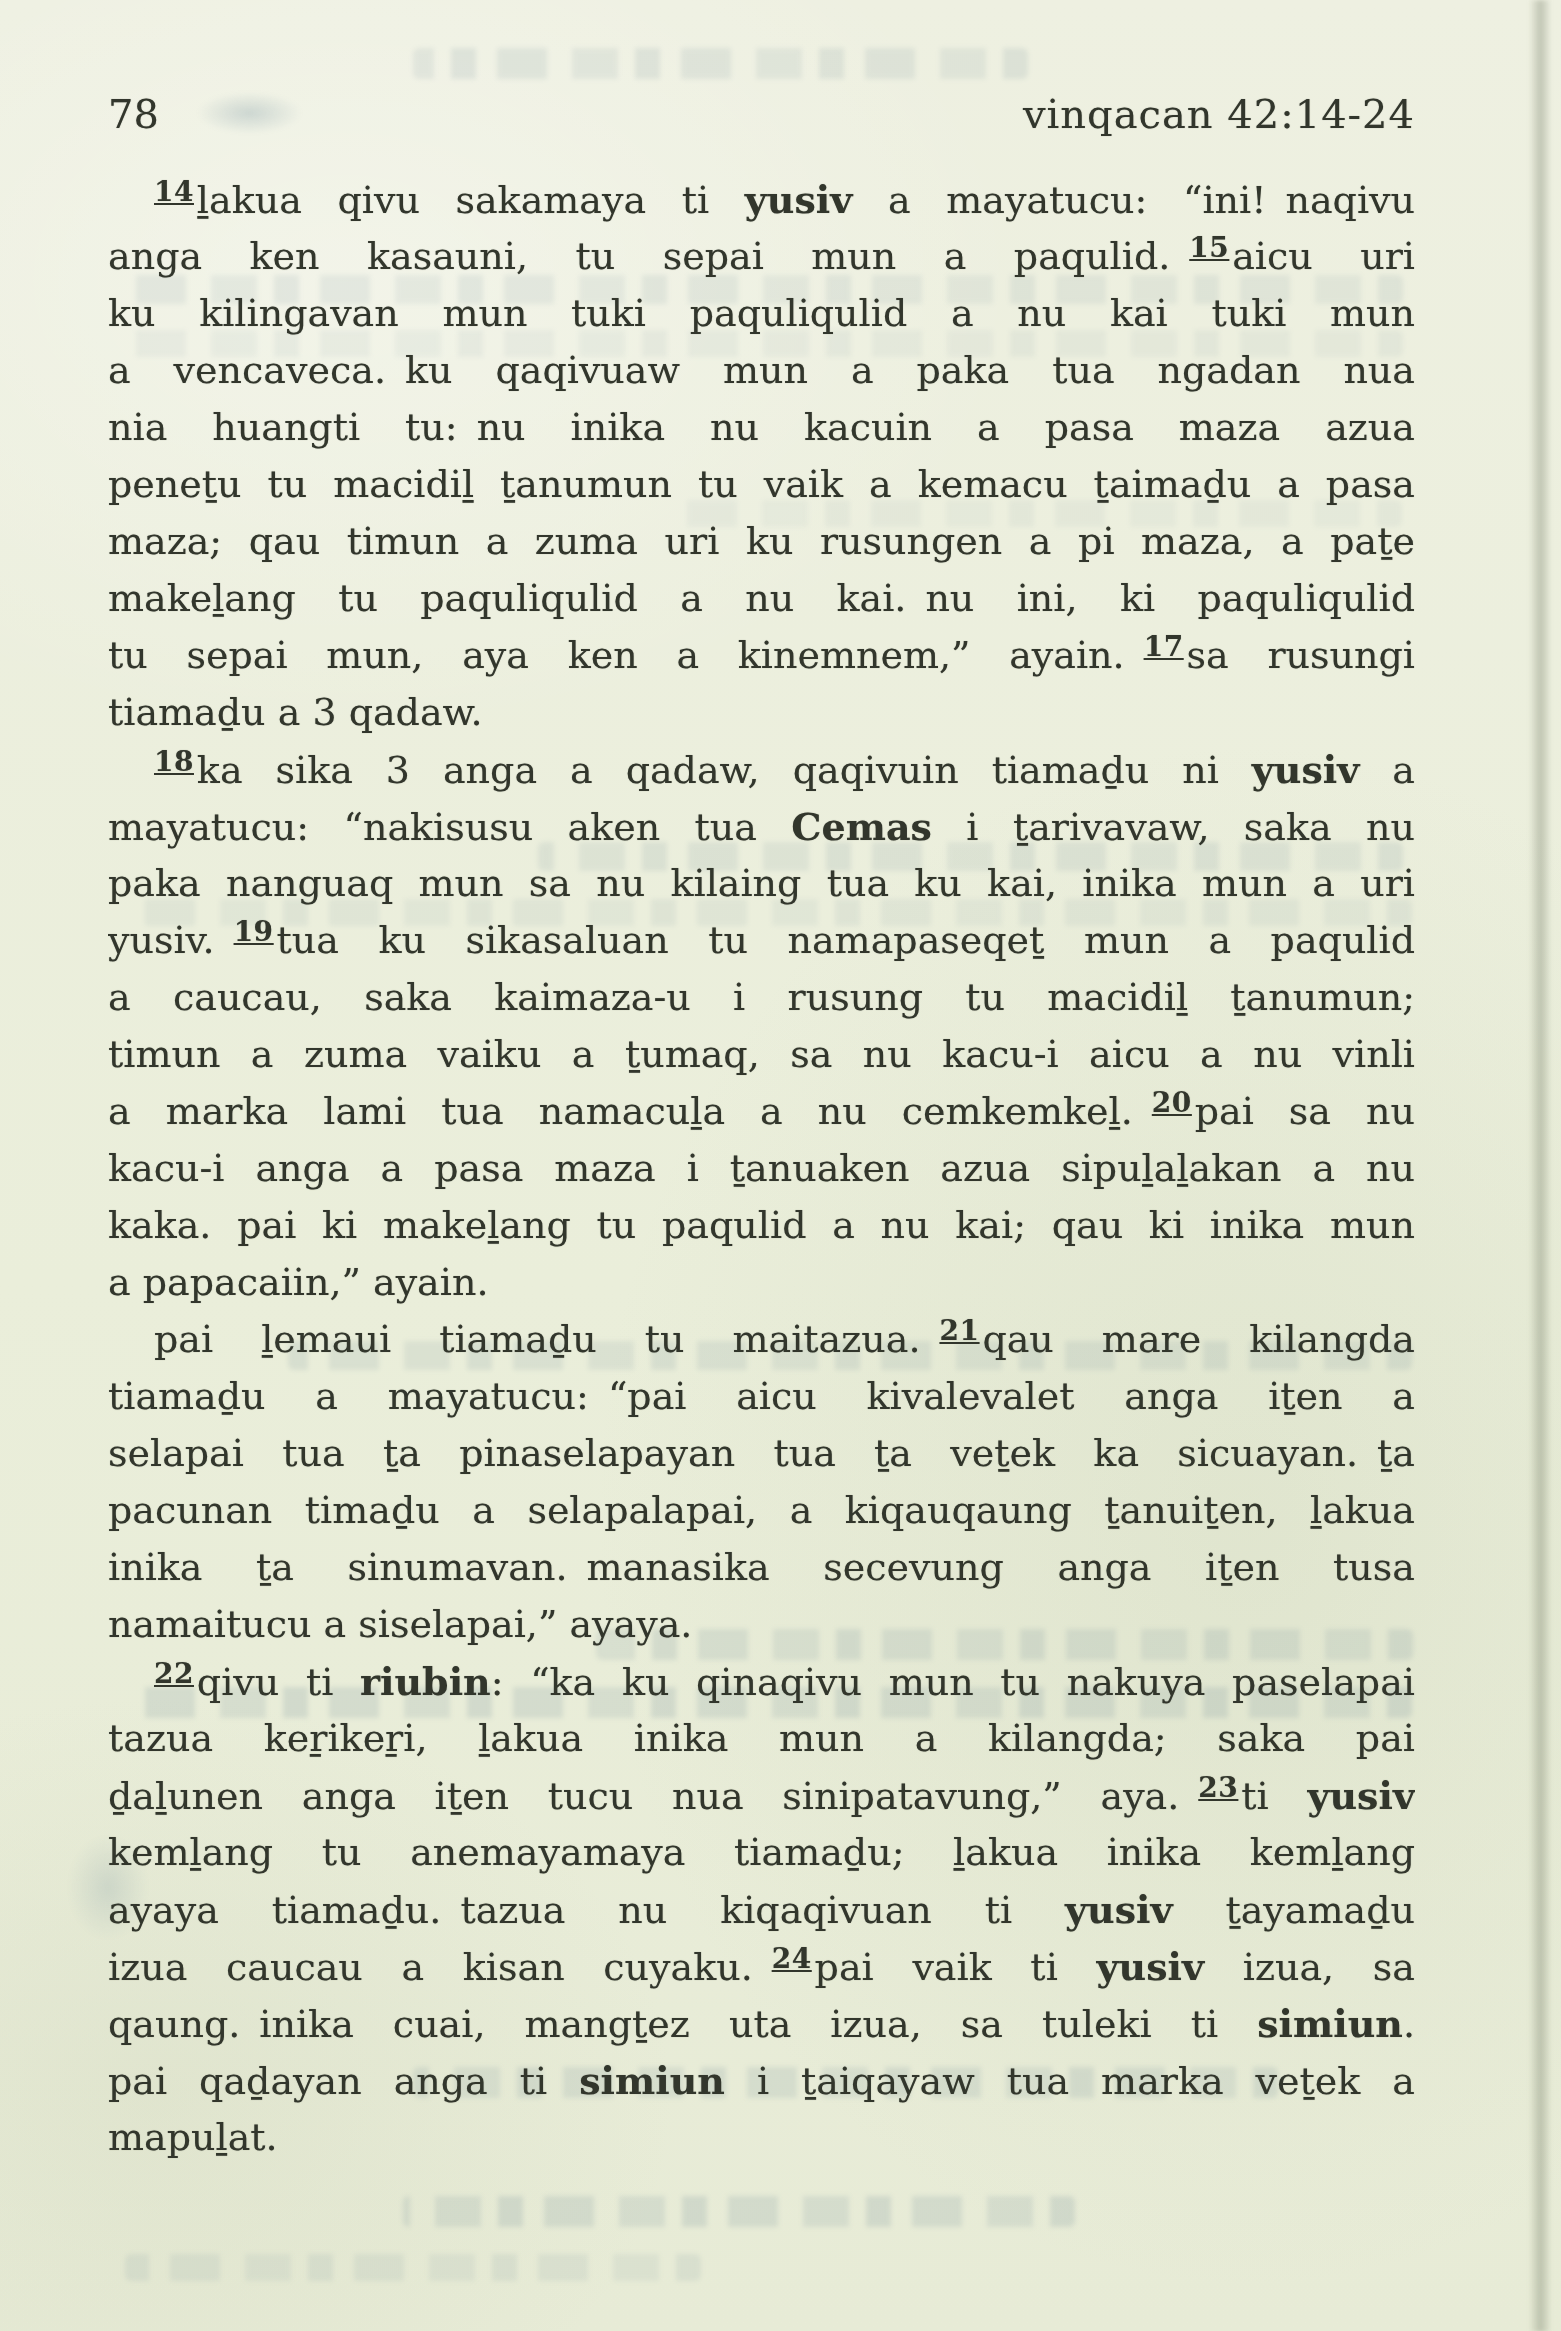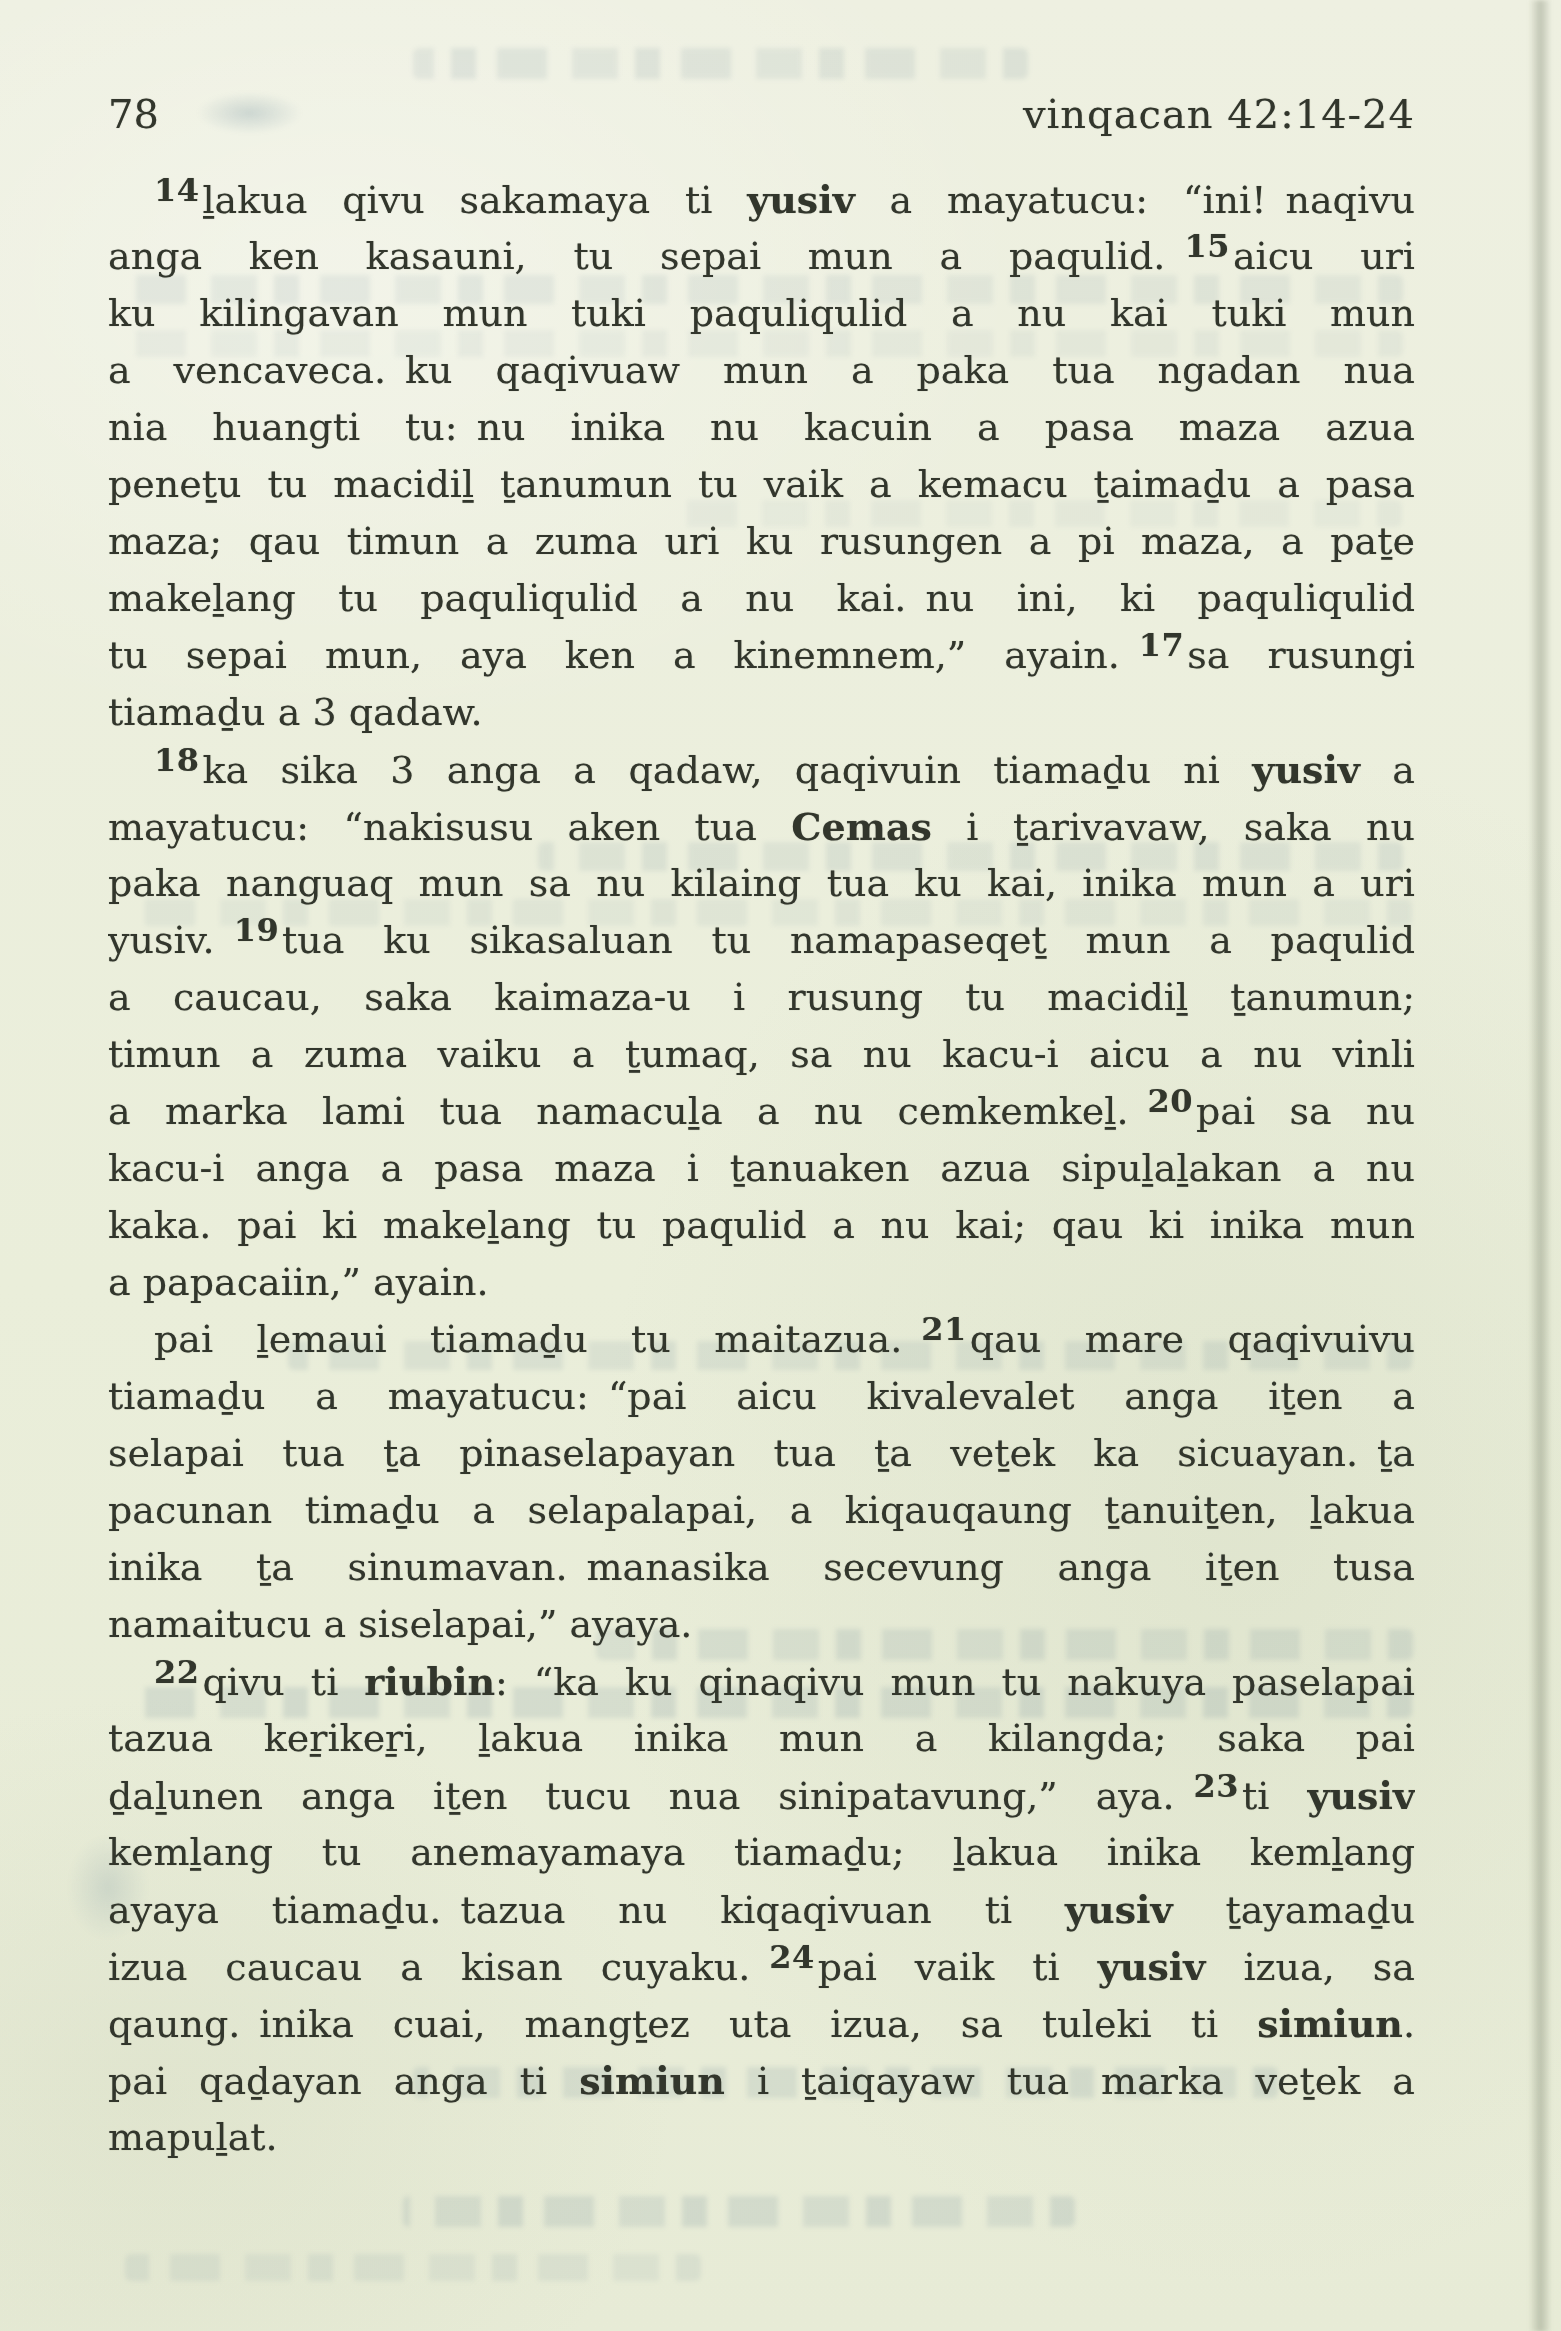--- a/index.html
+++ b/index.html
@@ -57,24 +57,25 @@
   .para { margin: 0; }
   .line {
     height: 57px; line-height: 57px;
     text-align: justify; text-align-last: justify;
     overflow: hidden;
   }
   .line.last { text-align: center; text-align-last: left; }
   .line.first { text-indent: 46px; }
   .verse {
     font-weight: bold;
-    font-size: 32px;
+    font-size: 28px;
     position: relative; top: -12.5px;
     letter-spacing: 0.5px;
     margin-right: 2.9px;
+    text-decoration: underline;
   }
   .bold { font-weight: bold; }
 </style>
 </head>
 <body>
 
 <div class="page">
 
   <div class="ghost-blob" style="left:187px; top:88px; width:125px; height:50px; opacity:.55;"></div>
   <div class="ghost" style="left:413px; top:48px; width:615px; height:31px; opacity:.30;"></div>
@@ -116,21 +117,21 @@
         <div class="line" style=""><span>paka nanguaq mun sa nu kilaing tua ku kai, inika mun a uri</span></div>
         <div class="line" style=""><span>yusiv. </span><span class="verse">19</span><span>tua ku sikasaluan tu namapaseqeṯ mun a paqulid</span></div>
         <div class="line" style=""><span>a caucau, saka kaimaza-u i rusung tu macidiḻ ṯanumun;</span></div>
         <div class="line" style=""><span>timun a zuma vaiku a ṯumaq, sa nu kacu-i aicu a nu vinli</span></div>
         <div class="line" style=""><span>a marka lami tua namacuḻa a nu cemkemkeḻ. </span><span class="verse">20</span><span>pai sa nu</span></div>
         <div class="line" style=""><span>kacu-i anga a pasa maza i ṯanuaken azua sipuḻaḻakan a nu</span></div>
         <div class="line" style=""><span>kaka. pai ki makeḻang tu paqulid a nu kai; qau ki inika mun</span></div>
         <div class="line last" style=""><span>a papacaiin,” ayain.</span></div>
       </div>
       <div class="para">
-        <div class="line first" style=""><span>pai ḻemaui tiamaḏu tu maitazua. </span><span class="verse">21</span><span>qau mare qaqivuivu</span></div>
+        <div class="line first" style=""><span>pai ḻemaui tiamaḏu tu maitazua. </span><span class="verse">21</span><span>qau mare kilangda</span></div>
         <div class="line" style=""><span>tiamaḏu a mayatucu: “pai aicu kivalevalet anga iṯen a</span></div>
         <div class="line" style=""><span>selapai tua ṯa pinaselapayan tua ṯa veṯek ka sicuayan. ṯa</span></div>
         <div class="line" style=""><span>pacunan timaḏu a selapalapai, a kiqauqaung ṯanuiṯen, ḻakua</span></div>
         <div class="line" style=""><span>inika ṯa sinumavan. manasika secevung anga iṯen tusa</span></div>
         <div class="line last" style=""><span>namaitucu a siselapai,” ayaya.</span></div>
       </div>
       <div class="para">
         <div class="line first" style=""><span class="verse">22</span><span>qivu ti </span><span class="bold">riubin</span><span>: “ka ku qinaqivu mun tu nakuya paselapai</span></div>
         <div class="line" style=""><span>tazua keṟikeṟi, ḻakua inika mun a kilangda; saka pai</span></div>
         <div class="line" style=""><span>ḏaḻunen anga iṯen tucu nua sinipatavung,” aya. </span><span class="verse">23</span><span>ti </span><span class="bold">yusiv</span></div>

